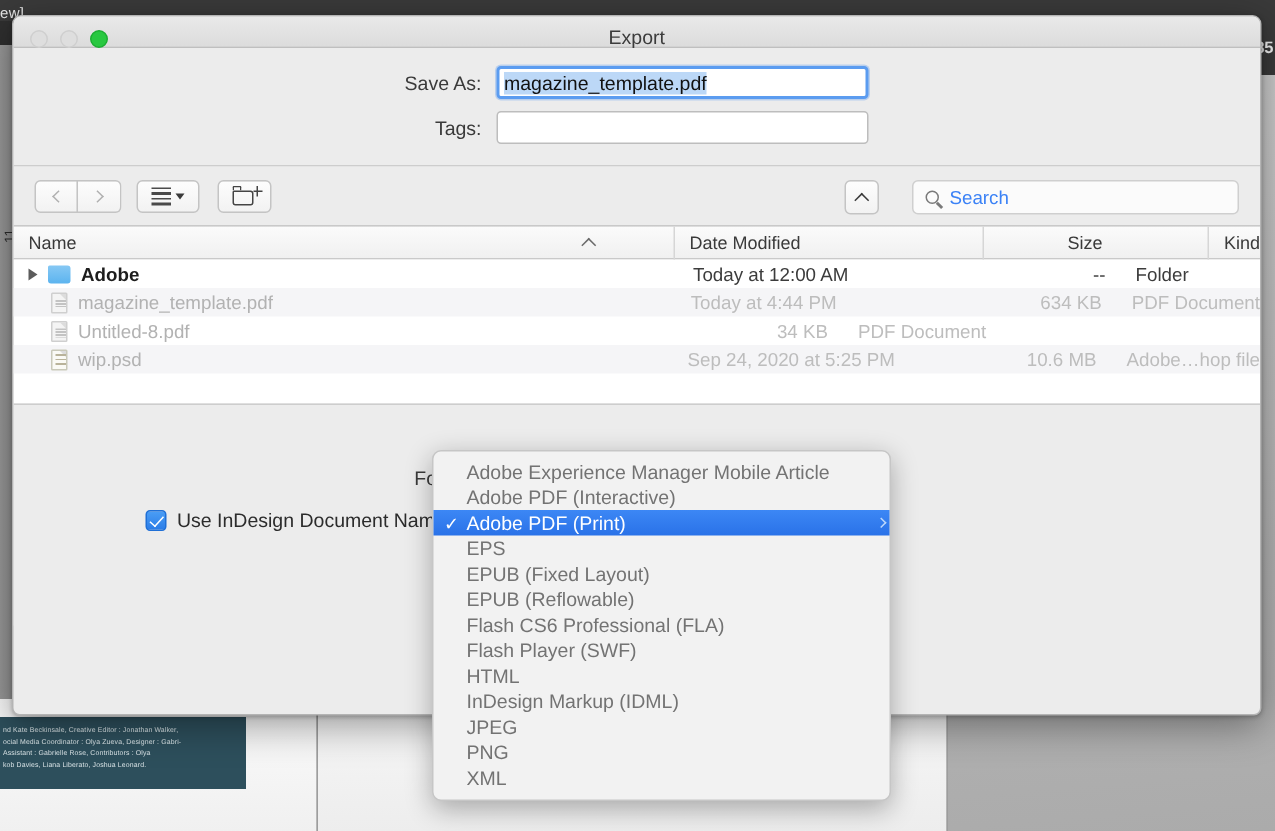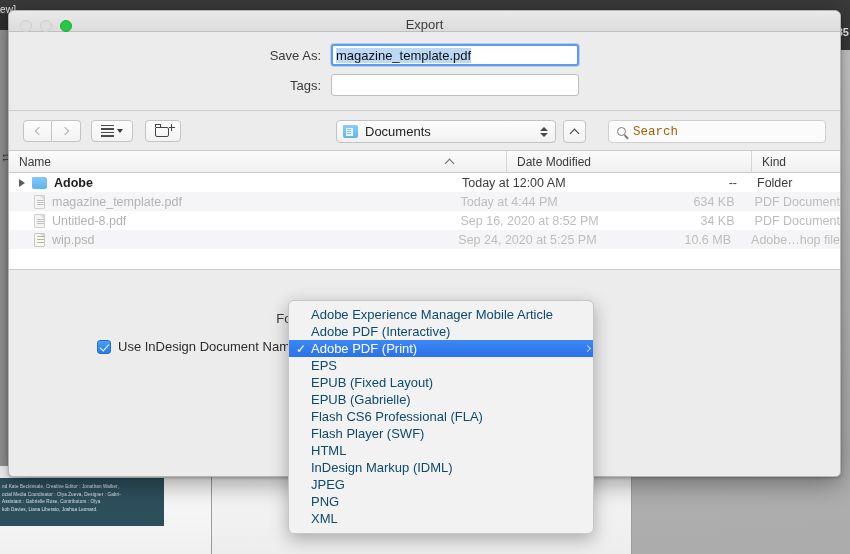--- a/index.html
+++ b/index.html
@@ -202,21 +202,21 @@
     display: flex; align-items: center; padding: 0 8px;
   }
   .mag {
     width: 9px; height: 9px; border: 1.5px solid #7a7a7a; border-radius: 50%;
     position: relative; margin-right: 7px;
   }
   .mag::after {
     content: ""; position: absolute; right: -4px; bottom: -2.5px;
     width: 5px; height: 1.5px; background: #7a7a7a; transform: rotate(45deg);
   }
-  .search-ph { font-size: 12.5px; color: #a16207; font-family: Liberation Mono, monospace; }
+  .search-ph { font-size: 12.5px; color: #3b82f6; }
 
   
   .col-head {
     height: 22px; background: linear-gradient(180deg,#fbfbfb,#f0f0f0);
     border-bottom: 1px solid #c9c9c9;
     display: flex; align-items: center; font-size: 12px; color: #3a3a3a; gap: 44px;
   }
   .col { height: 22px; display: flex; align-items: center; padding-left: 10px; position: relative; }
   .col + .col { border-left: 1px solid #d6d6d6; }
   .col.name { width: 453px; }
@@ -331,21 +331,21 @@
     position: absolute; left: 288px; top: 300px;
     width: 306px;
     background: #f2f2f2;
     border: 1px solid #c6c6c6; border-radius: 6px;
     box-shadow: 0 5px 18px rgba(0,0,0,.30);
     padding: 5px 0 6px 0;
     z-index: 40;
   }
   .mi {
     height: 17px; display: flex; align-items: center;
-    font-size: 13px; color: #0c4a6e; padding-left: 7px; position: relative;
+    font-size: 13px; color: #737373; padding-left: 7px; position: relative;
   }
   .mi .tick { width: 15px; font-size: 12px; color: #111; line-height: 1; }
   .mi.sel { background: linear-gradient(180deg,#3c87f5,#2a72e8); color: #fff; }
   .mi.sel .tick { color: #fff; }
   .mi .sel-chev {
     position: absolute; right: 3px; width: 5px; height: 5px;
     border-top: 1.4px solid #bdd8fb; border-right: 1.4px solid #bdd8fb;
     transform: rotate(45deg);
   }
 </style>
@@ -418,46 +418,41 @@
 
     <div class="tbtn newfolder-btn">
       <span class="folder-plus">
         <i class="fp-tab"></i>
           <i class="fp-body"></i>
           <i class="fp-v"></i>
           <i class="fp-h"></i>
       </span>
     </div>
 
-    <div class="path-popup">
-      <span class="doc-folder-icon"></span>
-      <span class="path-label">Documents</span>
-      <span class="updown">
-          <i class="u"></i>
-          <i class="d"></i>
-        </span>
-    </div>
 
     <div class="tbtn up-btn">
       <span class="caret-up"></span>
     </div>
 
     <div class="search-field">
       <span class="mag"></span>
       <span class="search-ph">Search</span>
     </div>
   </div>
 
   <div class="col-head">
     <div class="col name">
       <span>Name</span>
       <span class="sort-arrow"></span>
     </div>
     <div class="col date">
       <span>Date Modified</span>
+    </div>
+    <div class="col size">
+      <span>Size</span>
     </div>
     <div class="col kind">
       <span>Kind</span>
     </div>
   </div>
 
   <div class="file-list">
 
     <div class="row enabled">
       <div class="c-name">
@@ -480,21 +475,20 @@
       <div class="c-size">634 KB</div>
       <div class="c-kind">PDF Document</div>
     </div>
 
     <div class="row dimmed">
       <div class="c-name">
         <span class="indent"></span>
         <span class="file-ic pdf"></span>
         <span>Untitled-8.pdf</span>
       </div>
-      <div class="c-date">Sep 16, 2020 at 8:52 PM</div>
       <div class="c-size">34 KB</div>
       <div class="c-kind">PDF Document</div>
     </div>
 
     <div class="row dimmed alt">
       <div class="c-name">
         <span class="indent"></span>
         <span class="file-ic psd"></span>
         <span>wip.psd</span>
       </div>
@@ -537,21 +531,21 @@
   <div class="mi">
     <span class="tick"></span>
     <span>EPS</span>
   </div>
   <div class="mi">
     <span class="tick"></span>
     <span>EPUB (Fixed Layout)</span>
   </div>
   <div class="mi">
     <span class="tick"></span>
-    <span>EPUB (Gabrielle)</span>
+    <span>EPUB (Reflowable)</span>
   </div>
   <div class="mi">
     <span class="tick"></span>
     <span>Flash CS6 Professional (FLA)</span>
   </div>
   <div class="mi">
     <span class="tick"></span>
     <span>Flash Player (SWF)</span>
   </div>
   <div class="mi">

